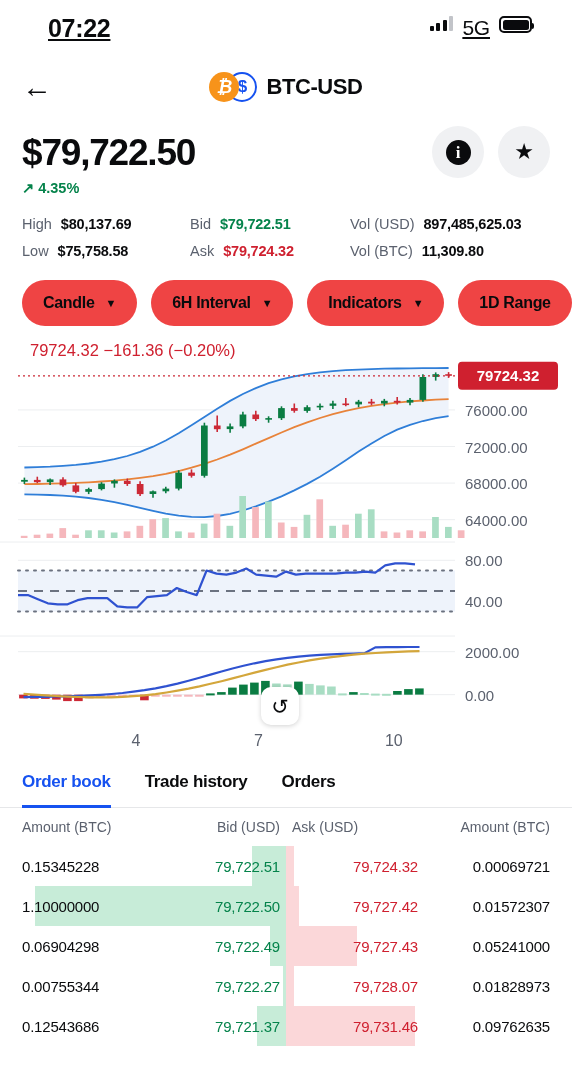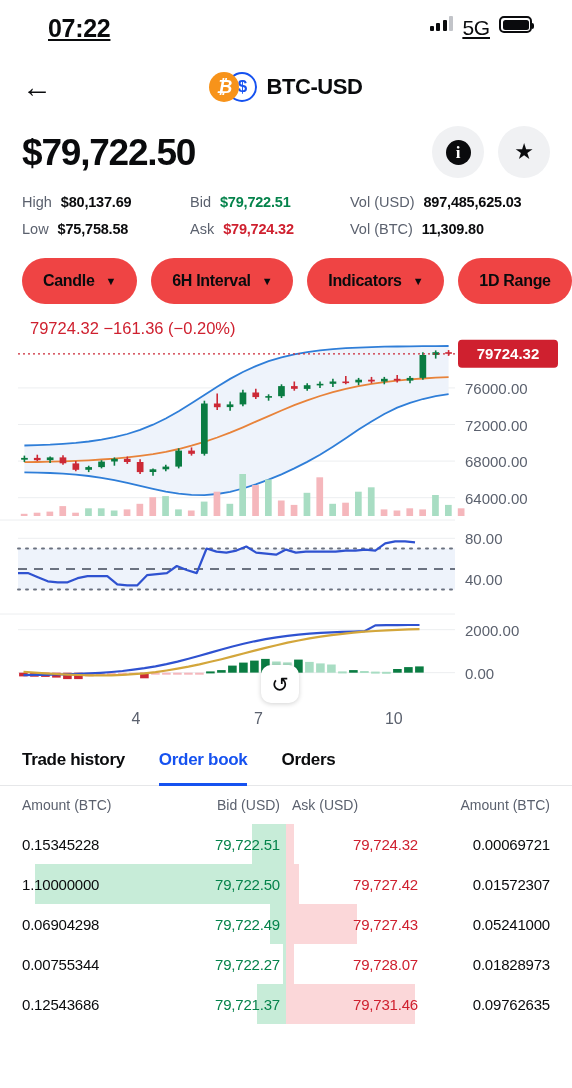--- a/index.html
+++ b/index.html
@@ -174,20 +174,21 @@
     <div class="coins">
       <div class="coin coin-btc">₿</div>
       <div class="coin coin-usd">$</div>
     </div>
     <div class="pair-name">BTC-USD</div>
   </div>
 </div>
 
 <div class="price-block">
   <div class="price-main">$79,722.50</div>
+  <div class="price-chg">↗ 4.35%</div>
   <div class="actions">
     <button class="circ-btn">
       <span class="info-dot">i</span>
     </button>
     <button class="circ-btn">
       <span class="star-ico">★</span>
     </button>
   </div>
 </div>
 
@@ -412,22 +413,22 @@
       <path d="M23.5,355.1 L34.5,354.9 L45.5,354.8 L56.5,354.5 L67.5,354.3 L78.5,353.9 L89.5,353.4 L100.5,352.8 L111.5,352.0 L122.5,351.0 L133.5,349.7 L144.5,348.2 L155.5,346.3 L166.5,344.1 L177.5,341.6 L188.5,338.8 L199.5,335.8 L210.5,332.6 L221.5,329.5 L232.5,326.5 L243.5,323.8 L254.5,321.3 L265.5,319.2 L276.5,317.4 L287.5,315.9 L298.5,314.6 L309.5,313.7 L320.5,312.9 L331.5,312.3 L342.5,311.8 L353.5,311.5 L364.5,311.2 L375.5,305.4 L386.5,305.2 L397.5,305.1 L408.5,305.0 L419.5,305.0" fill="none" stroke="#2f52d0" stroke-width="2.2"></path>
       <path d="M23.5,351.8 L34.5,352.6 L45.5,353.3 L56.5,354.0 L67.5,354.6 L78.5,355.0 L89.5,355.3 L100.5,355.4 L111.5,355.3 L122.5,354.9 L133.5,354.2 L144.5,353.3 L155.5,352.1 L166.5,350.5 L177.5,348.7 L188.5,346.7 L199.5,344.4 L210.5,341.8 L221.5,339.2 L232.5,336.4 L243.5,333.5 L254.5,330.6 L265.5,327.9 L276.5,325.2 L287.5,322.7 L298.5,320.5 L309.5,318.4 L320.5,316.6 L331.5,315.1 L342.5,313.8 L353.5,312.6 L364.5,311.7 L375.5,311.0 L386.5,310.3 L397.5,309.8 L408.5,309.4 L419.5,309.1" fill="none" stroke="#d3a63b" stroke-width="2.2"></path>
       <text x="136.0" y="404" class="xaxis-lbl">4</text>
       <text x="258.4" y="404" class="xaxis-lbl">7</text>
       <text x="393.8" y="404" class="xaxis-lbl">10</text>
     </svg>
   <button class="refresh-btn">↺</button>
 </div>
 
 <div class="tabs">
+  <button class="tab on">Order book</button>
   <button class="tab">Trade history</button>
-  <button class="tab on">Order book</button>
   <button class="tab">Orders</button>
 </div>
 
 <div class="ob">
   <div class="ob-row ob-head">
     <span class="c1">Amount (BTC)</span>
     <span class="c2">Bid (USD)</span>
     <span class="c3">Ask (USD)</span>
     <span class="c4">Amount (BTC)</span>
   </div>

